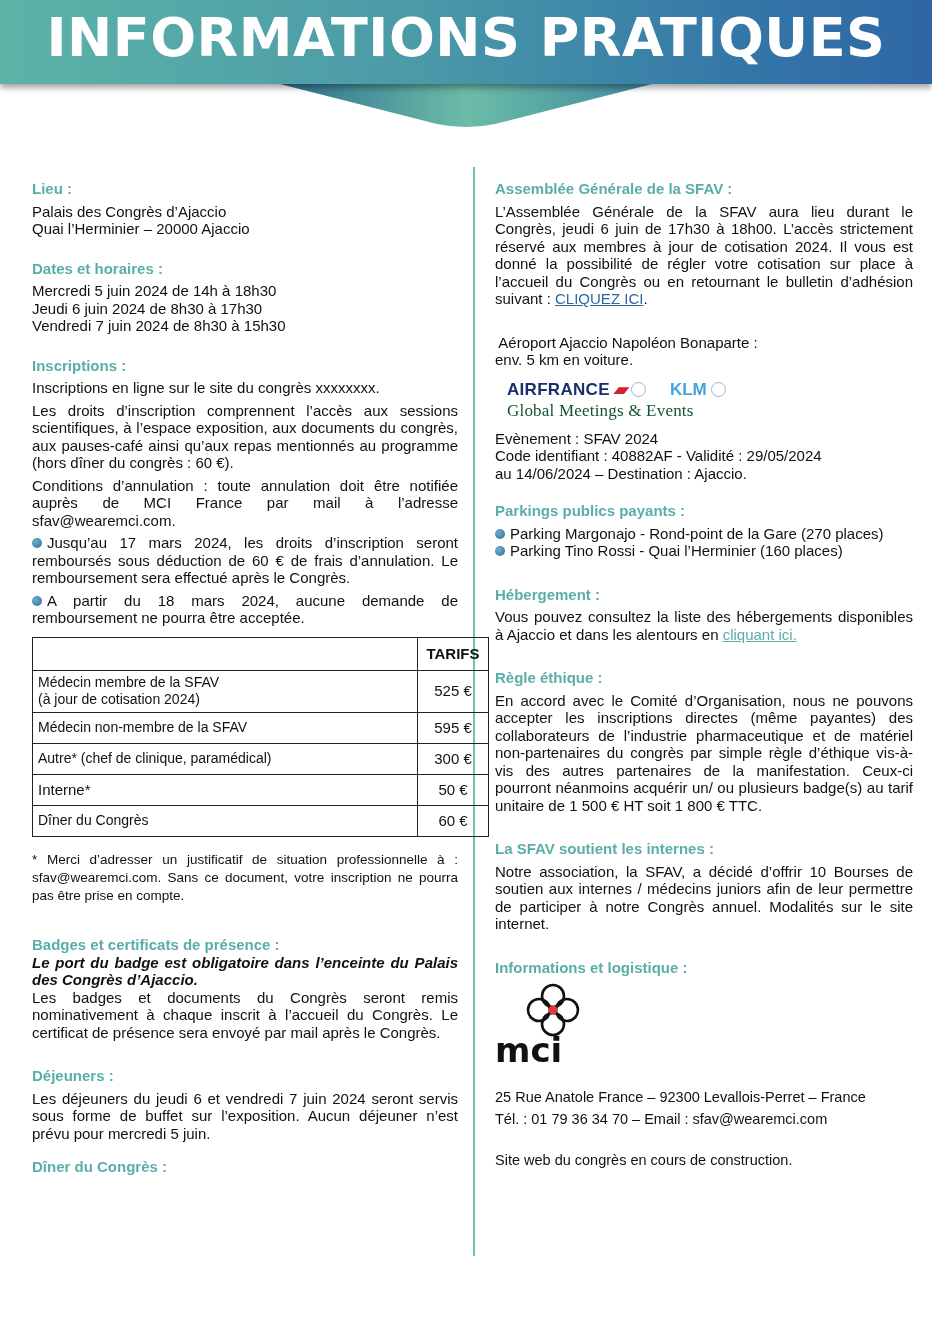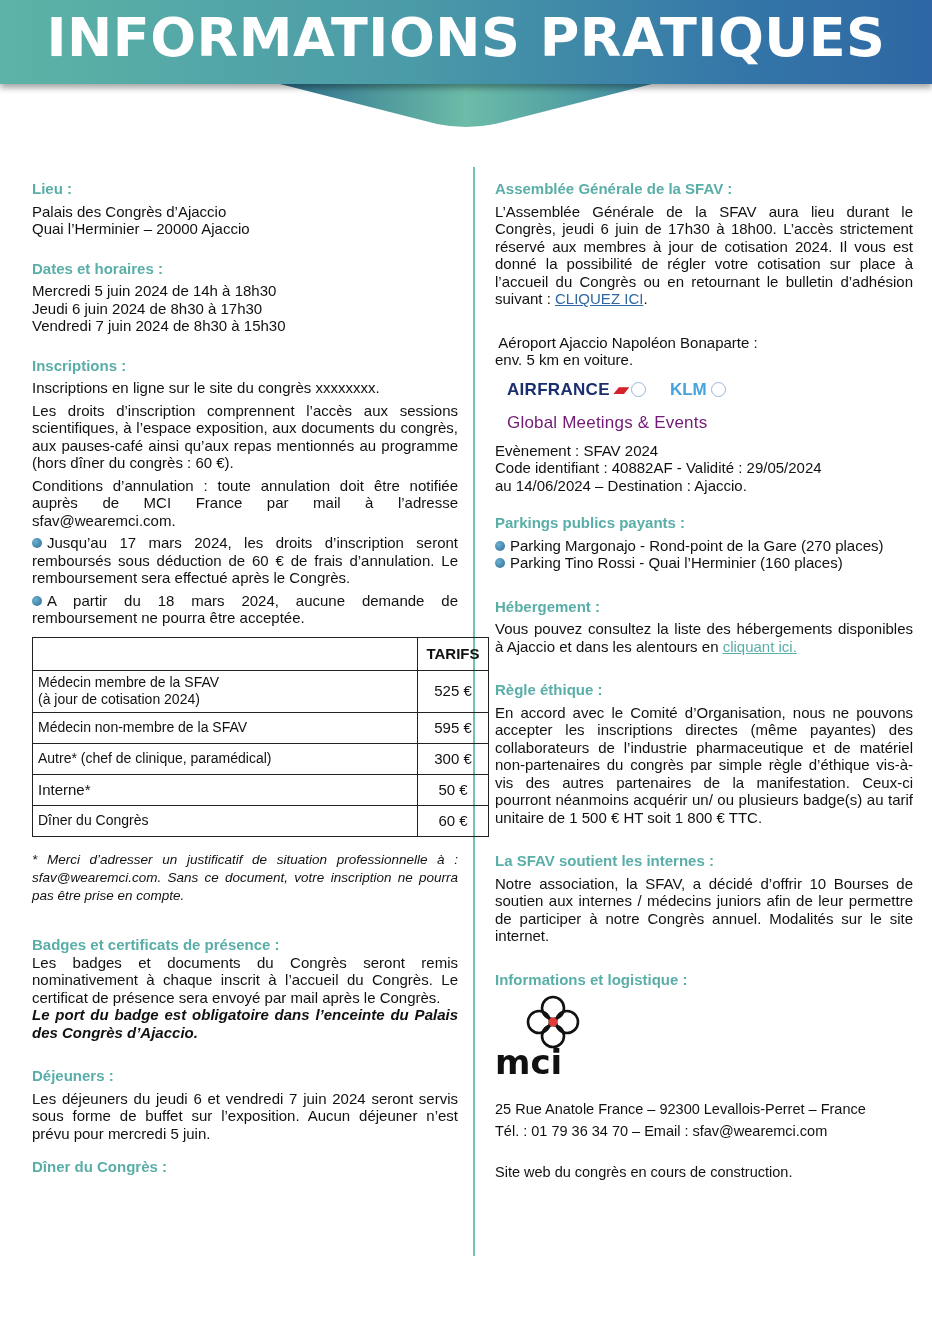--- a/index.html
+++ b/index.html
@@ -22,29 +22,29 @@
     .gap-s { height: 5px; }
     .bullet { display: inline-block; width: 10px; height: 10px; border-radius: 50%;
       background: radial-gradient(circle at 35% 35%, #6cb0d0, #2c6d96); margin-right: 5px; vertical-align: 0px; }
     a.link { color: #2e67a4; text-decoration: underline; }
     a.link.teal { color: #5aaea8; }
     table.tarifs { border-collapse: collapse; width: 457px; margin-top: 10px; font-size: 14px; }
     table.tarifs td, table.tarifs th { border: 1.5px solid #222; padding: 3px 5px; }
     table.tarifs th { height: 26px; font-weight: bold; text-align: center; font-size: 15px; }
     table.tarifs td.price { text-align: center; width: 60px; font-size: 15px; }
     table.tarifs tr.r { height: 31px; }
-    .note { font-style: italic; font-size: 13.5px; line-height: 18px; text-align: justify; margin-top: 14px; }
+    .note { font-size: 13.5px; line-height: 18px; text-align: justify; margin-top: 14px; }
     .strong-it { font-weight: bold; font-style: italic; }
     .af-logo { margin: 12px 0 10px 12px; width: 230px; }
     .af-row { display: flex; align-items: center; gap: 4px; font-weight: bold; font-size: 17px; }
     .af-name { color: #1b2f6e; letter-spacing: 0.3px; }
     .af-slash { color: #d6202a; font-style: italic; }
     .klm { color: #46a3dc; margin-left: 20px; }
     .seal { display: inline-block; width: 13px; height: 13px; border-radius: 50%; border: 1px solid #9bb6d6; }
-    .gme { color: #701a75; font-size: 17px; margin-top: 16px; letter-spacing: 0.2px; }
+    .gme { color: #14532d; font-size: 17px; margin-top: 4px; letter-spacing: 0.2px; font-family: Liberation Serif, serif; }
     .mci { margin: 6px 0 18px 0; width: 100px; }
   </style>
 </head>
 <body>
 
 <div class="banner">
   <div class="banner-title">INFORMATIONS PRATIQUES</div>
 </div>
 <svg class="chevron" viewBox="0 0 372 44">
   <defs>
@@ -115,22 +115,22 @@
       <td>Dîner du Congrès</td>
       <td class="price">60 €</td>
     </tr>
   </tbody>
     </table>
   <p class="note">* Merci d’adresser un justificatif de situation professionnelle à : sfav@wearemci.com. Sans ce document, votre inscription ne pourra pas être prise en compte.</p>
 
   <div class="gap" style="height:18px"></div>
   <section>
     <div class="h" style="margin-bottom:0">Badges et certificats de présence :</div>
+    <p class="p strong-it">Le port du badge est obligatoire dans l’enceinte du Palais des Congrès d’Ajaccio.</p>
     <p class="p">Les badges et documents du Congrès seront remis nominativement à chaque inscrit à l’accueil du Congrès. Le certificat de présence sera envoyé par mail après le Congrès.</p>
-    <p class="p strong-it">Le port du badge est obligatoire dans l’enceinte du Palais des Congrès d’Ajaccio.</p>
   </section>
   <div class="gap" style="height:26px"></div>
   <section>
     <div class="h">Déjeuners  :</div>
     <p class="p">Les déjeuners du jeudi 6 et vendredi 7 juin 2024 seront servis sous forme de buffet sur l’exposition. Aucun déjeuner n’est prévu pour mercredi 5 juin.</p>
   </section>
   <div class="gap" style="height:16px"></div>
   <section>
     <div class="h">Dîner du Congrès :</div>
   </section>

